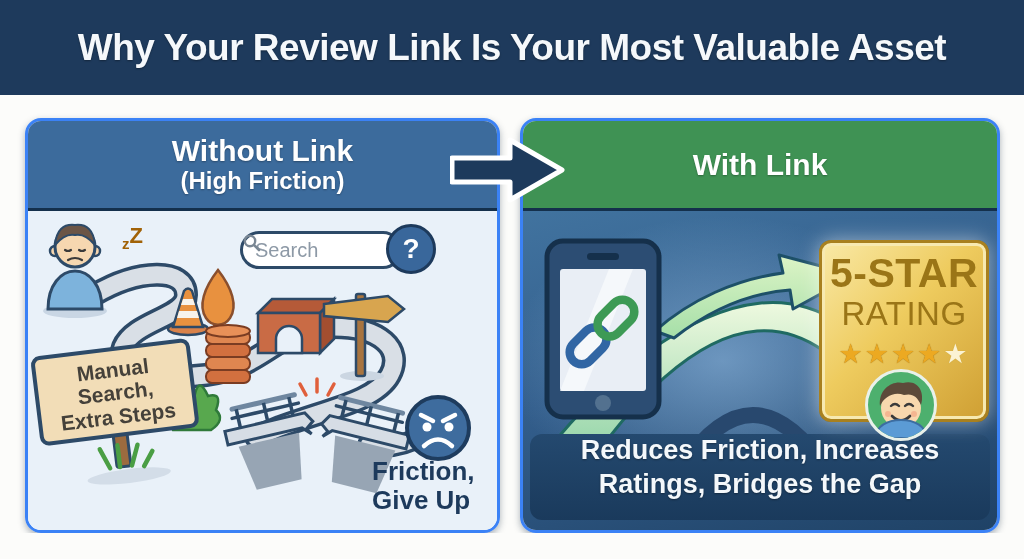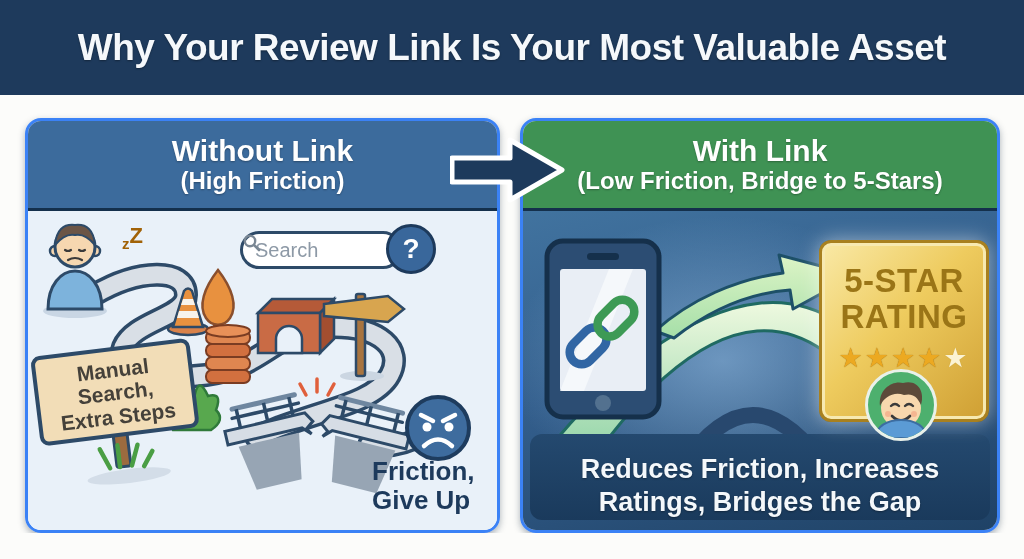--- a/index.html
+++ b/index.html
@@ -77,34 +77,34 @@
   .connector{left:450px;top:134px;width:116px;height:72px;z-index:20;}
 
   
   .badge{
     left:296px;top:29px;width:170px;height:182px;border-radius:12px;box-sizing:border-box;
     background:linear-gradient(135deg,#f9e9a6 0%,#eecb5e 45%,#cf9f33 100%);
     border:3px solid #a8801f;
     box-shadow:0 0 20px rgba(255,255,255,.5), inset 0 0 0 3px #f7e9b0;
     text-align:center;z-index:3;
   }
-  .badge .b1{margin-top:20px;font-size:33px;font-weight:bold;color:#9a7517;letter-spacing:.5px;line-height:1.1;}
-  .badge .b2{font-size:33px;font-weight:bold;color:#9a7517;letter-spacing:.5px;line-height:1.1;}
+  .badge .b1{margin-top:8px;font-size:41px;font-weight:bold;color:#9a7517;letter-spacing:.5px;line-height:1.1;}
+  .badge .b2{font-size:33px;font-weight:normal;color:#9a7517;letter-spacing:.5px;line-height:1.1;}
   .badge .stars{margin-top:9px;font-size:27px;letter-spacing:2px;line-height:1;}
   .badge .sf{color:#eca921;text-shadow:0 0 1px #8a5f10;}
   .badge .se{color:#fbf3d3;text-shadow:0 0 1px #c09a2e;}
   .avatar{
     left:342px;top:158px;width:72px;height:72px;border-radius:50%;
     background:#4db06e;border:3px solid #e9f1ea;box-sizing:border-box;
     overflow:hidden;z-index:4;
   }
   .caption-box{
     left:7px;top:223px;width:460px;height:86px;border-radius:12px;box-sizing:border-box;
     background:linear-gradient(#24496f,#1a3a5c);
-    display:flex;flex-direction:column;align-items:center;justify-content:flex-end;
+    display:flex;flex-direction:column;align-items:center;justify-content:flex-start;
     z-index:2;
   }
   .caption-box div{color:#f4f8fb;font-size:27px;font-weight:bold;line-height:1.25;text-shadow:0 1px 2px rgba(0,0,0,.35);}
 </style>
 </head>
 <body>
 
 <div class="abs banner">
   <h1>Why Your Review Link Is Your Most Valuable Asset</h1>
 </div>
@@ -243,21 +243,20 @@
   </div>
 </div>
 
 <svg class="abs connector" viewBox="0 0 116 72">
   <polygon points="2,24 60,24 60,6 112,36 60,66 60,48 2,48" fill="#1d3a5c" stroke="#ffffff" stroke-width="5" stroke-linejoin="round"></polygon>
 </svg>
 
 <div class="abs panel panel-right">
   <div class="panel-header">
     <div class="t1">With Link</div>
-    <div class="t2">(Low Friction, Bridge to 5-Stars)</div>
   </div>
   <div class="panel-body">
 
     <svg width="474" height="315" viewBox="0 0 474 315">
       <defs>
         <radialGradient id="glow" cx="50%" cy="50%" r="50%">
           <stop offset="0%" stop-color="#9cc4e8" stop-opacity="0.55"></stop>
           <stop offset="100%" stop-color="#9cc4e8" stop-opacity="0"></stop>
         </radialGradient>
         <linearGradient id="gBand" x1="0" y1="0" x2="0" y2="1">

